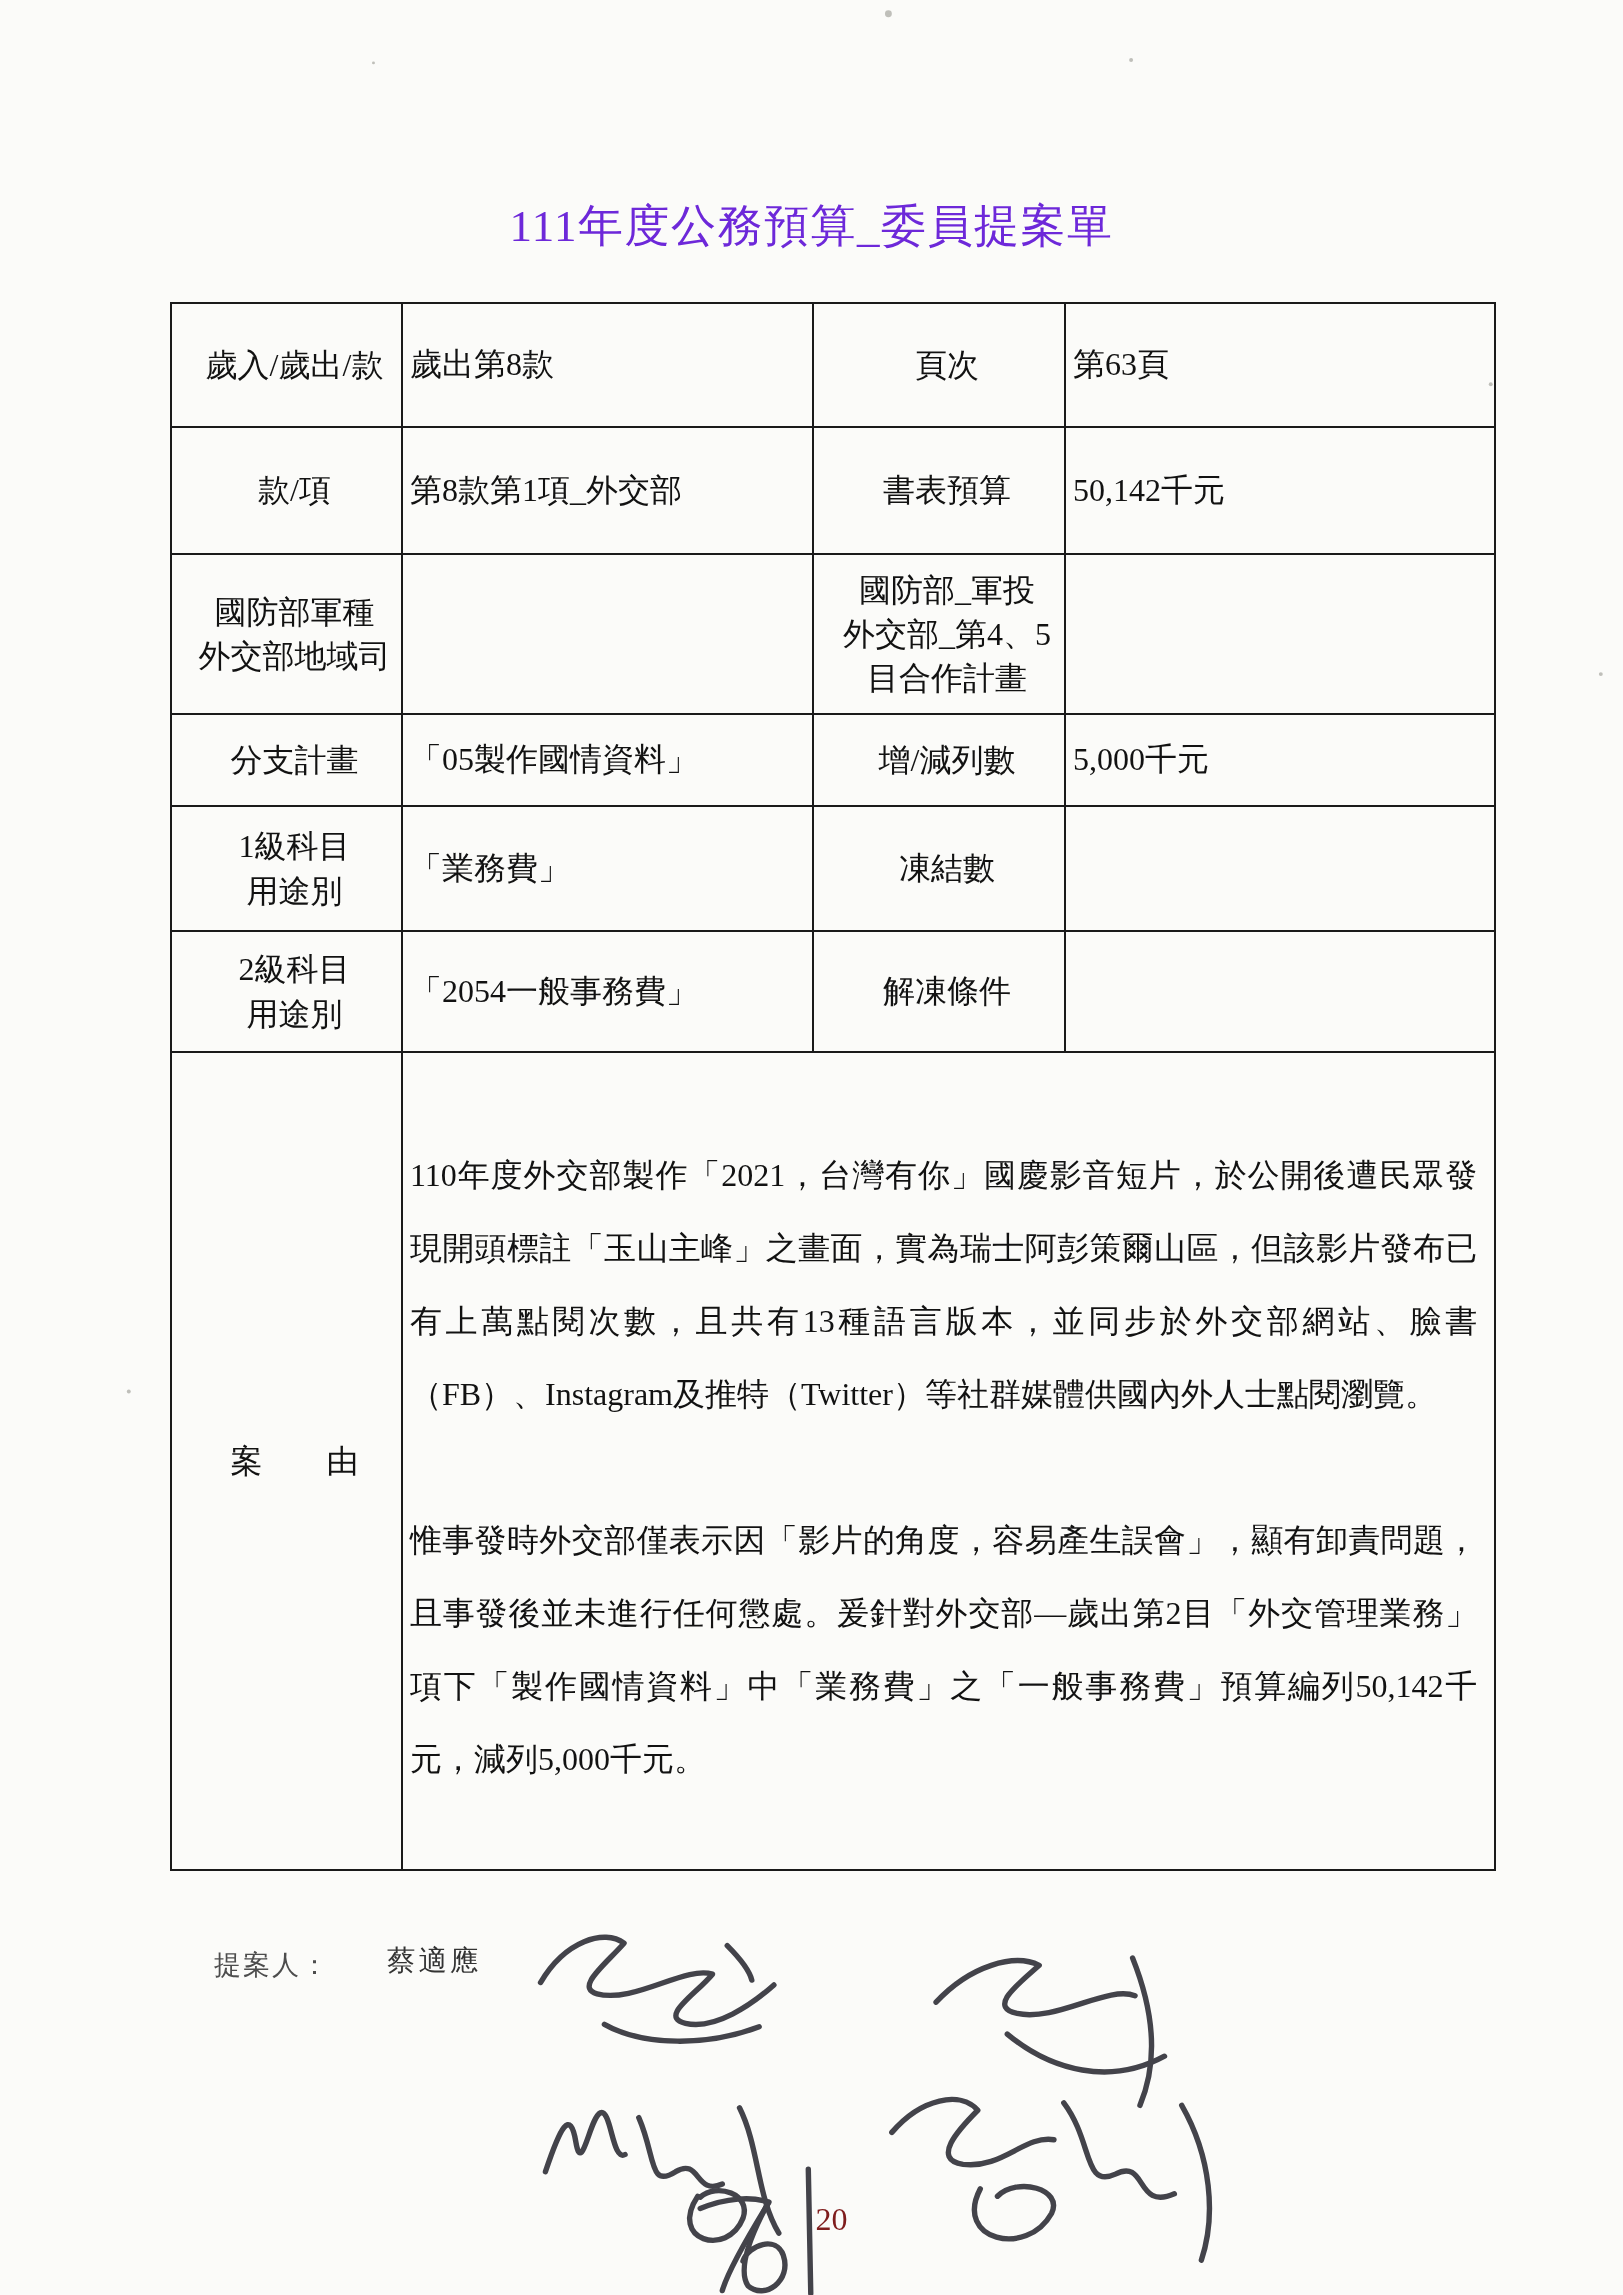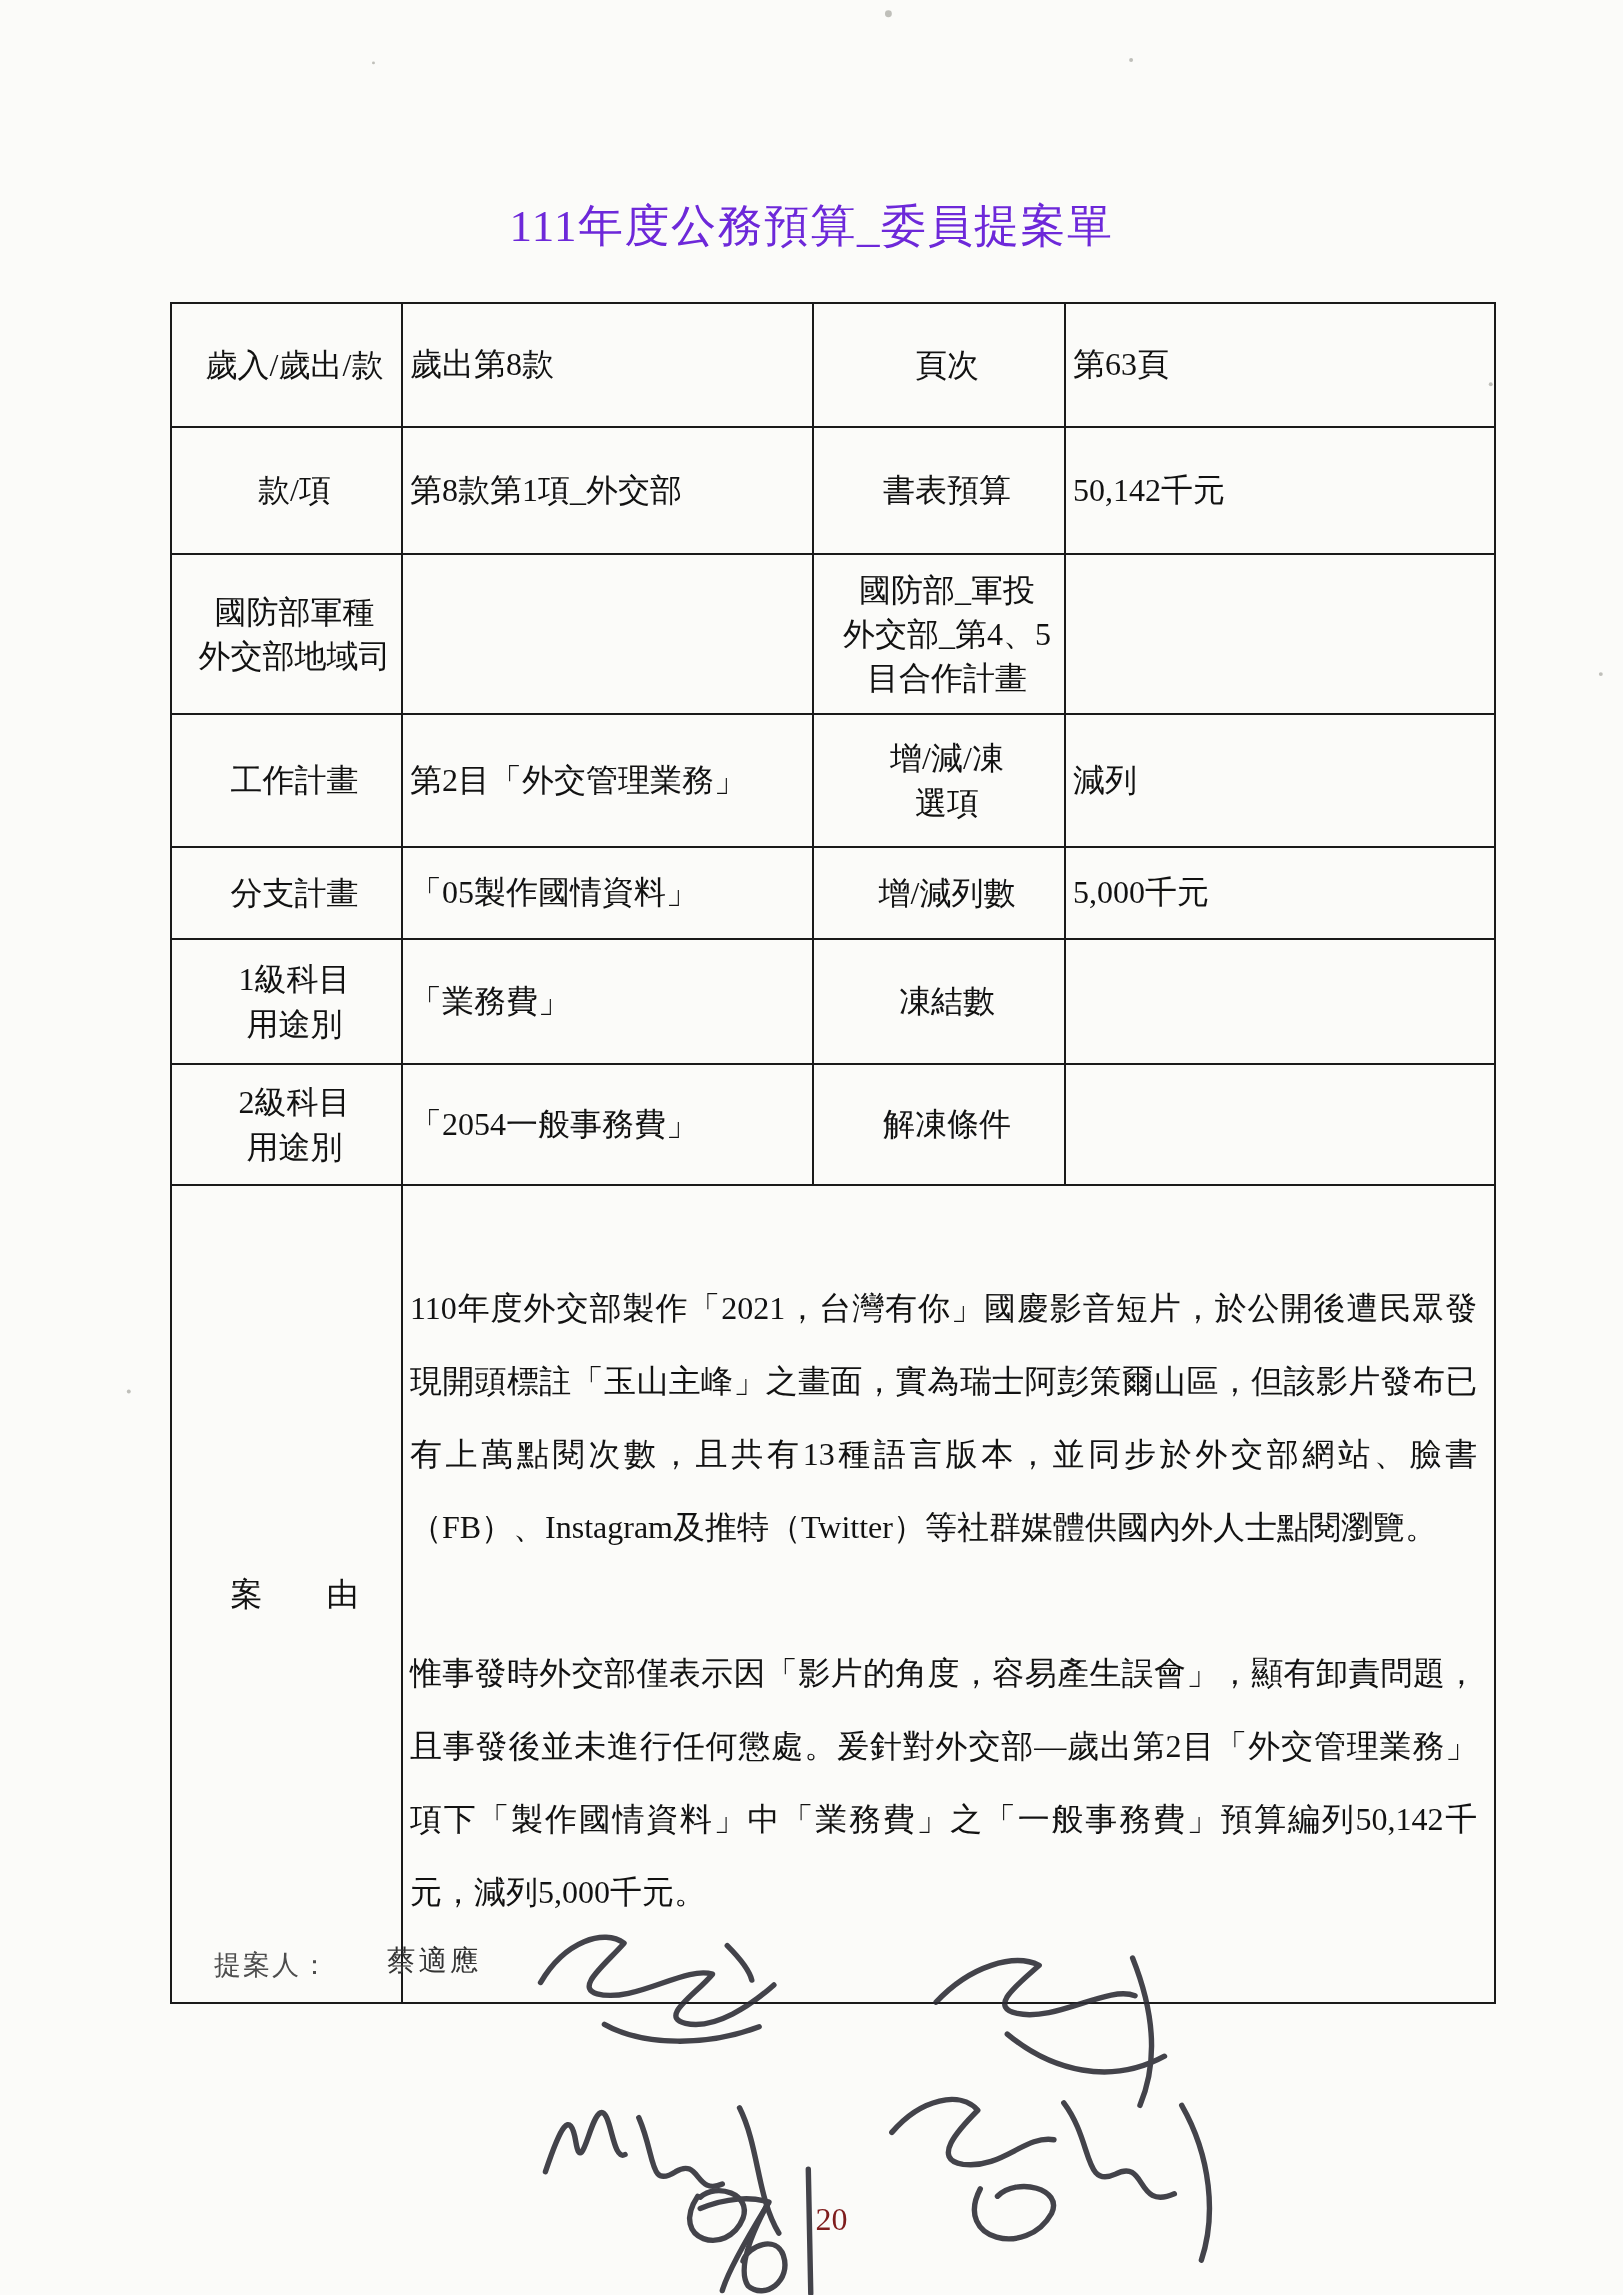--- a/index.html
+++ b/index.html
@@ -93,27 +93,20 @@
     </tr>
     <tr class="r2">
       <td class="lbl">國防部軍種
 外交部地域司</td>
       <td class="val"></td>
       <td class="lbl">國防部_軍投
 外交部_第4、5
 目合作計畫</td>
       <td class="val"></td>
     </tr>
-    <tr class="r3">
-      <td class="lbl">工作計畫</td>
-      <td class="val">第2目「外交管理業務」</td>
-      <td class="lbl">增/減/凍
-選項</td>
-      <td class="val">減列</td>
-    </tr>
     <tr class="r4">
       <td class="lbl">分支計畫</td>
       <td class="val">「05製作國情資料」</td>
       <td class="lbl">增/減列數</td>
       <td class="val">5,000千元</td>
     </tr>
     <tr class="r5">
       <td class="lbl">1級科目
 用途別</td>
       <td class="val">「業務費」</td>

